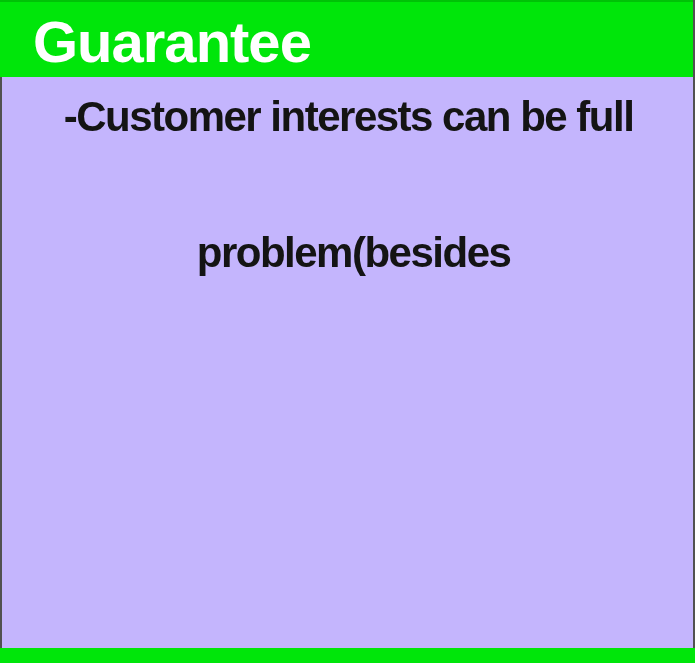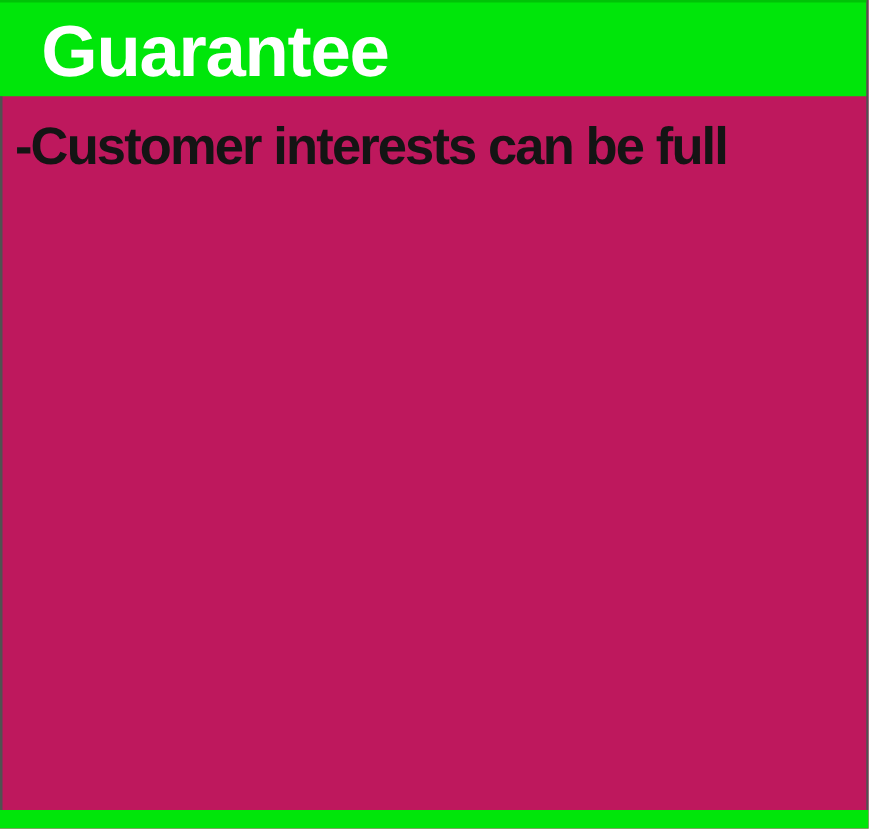--- a/index.html
+++ b/index.html
@@ -4,21 +4,21 @@
 <style>
   html, body {
     margin: 0;
     padding: 0;
     background: #ffffff;
   }
   .page {
     position: relative;
     width: 695px;
     height: 663px;
-    background: #be185d;
+    background: #c4b5fd;
     overflow: hidden;
     display: flex;
     flex-direction: column;
     font-family: "Liberation Sans", "DejaVu Sans", sans-serif;
   }
   .content {
     flex: 1;
     display: flex;
     flex-direction: column;
     border-right: 2px solid #515151;
@@ -40,20 +40,21 @@
     letter-spacing: -1px;
     padding-top: 4px;
     white-space: pre;
   }
   .body-text {
     flex: 1;
     border-left: 2px solid #515151;
     padding: 6px 8px 0 10px;
     box-sizing: border-box;
     overflow: hidden;
+    text-align: center;
   }
   .para {
     margin: 0 0 68px 0;
   }
   .line {
     color: #141414;
     font-size: 42px;
     font-weight: bold;
     line-height: 68px;
     letter-spacing: -1.5px;
@@ -74,20 +75,21 @@
       <span class="header-title">Guarantee</span>
     </div>
 
     <div class="body-text">
 
       <div class="para">
         <div class="line">-Customer interests can be full</div>
       </div>
 
       <div class="para">
+        <div class="line"> problem(besides</div>
       </div>
 
 
     </div>
   </div>
 
   <div class="footer-bar"></div>
 </div>
 
 </body></html>

